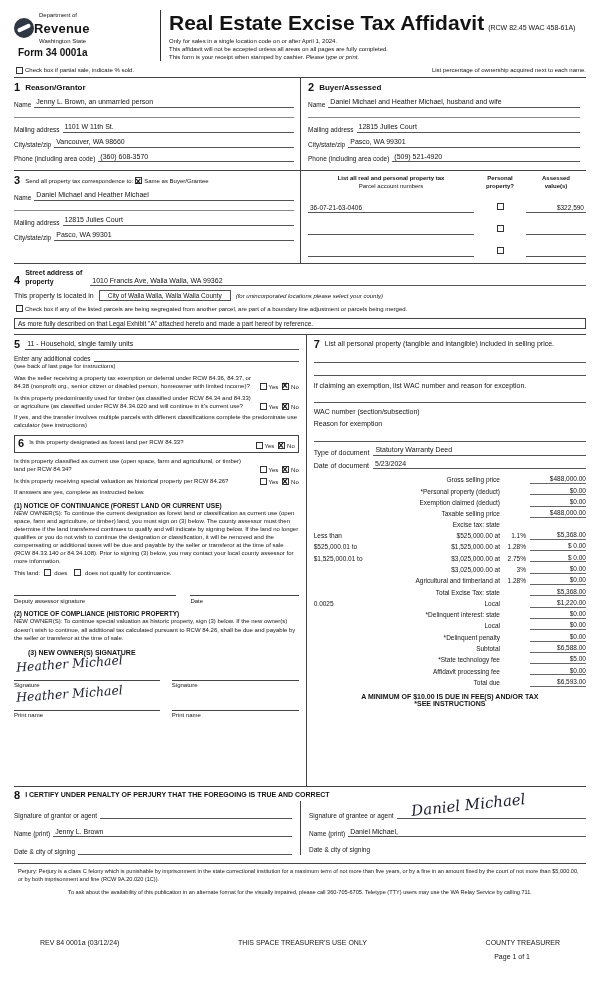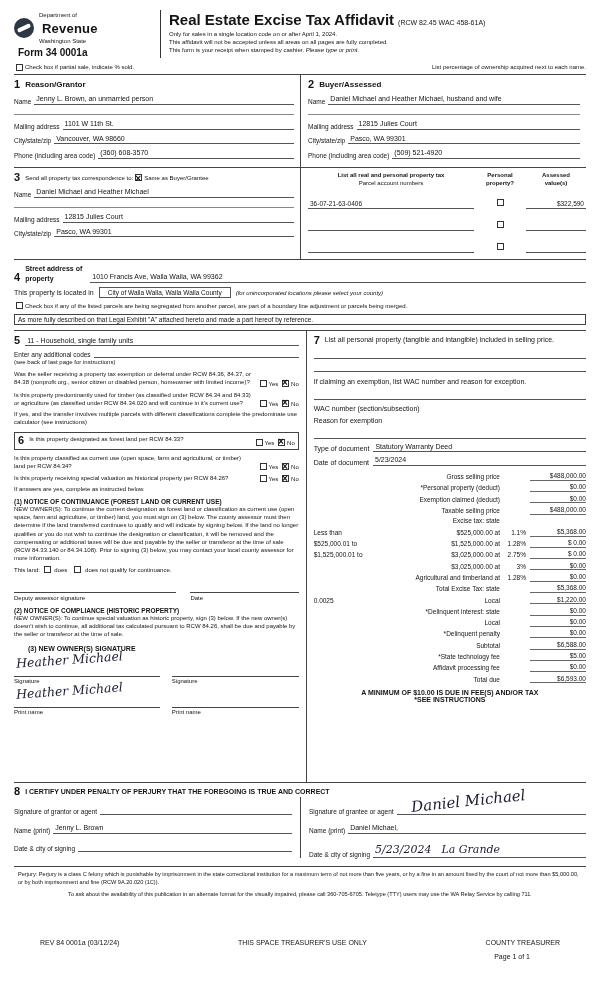--- a/index.html
+++ b/index.html
@@ -17,31 +17,31 @@
   .fl { display:flex; align-items:flex-end; margin-top:5px; }
   .fll { font-size:6.5px; white-space:nowrap; margin-right:3px; }
   .fv { flex:1; border-bottom:1px solid #555; min-height:9px; padding:0 2px; font-size:7px; line-height:1.25; }
   .blank { border-bottom:1px solid #555; height:11px; margin:2px 0; }
   .hand { font-family:"DejaVu Serif","Liberation Serif",serif; font-style:italic; color:#1c1c33; }
   .mgroup { border-top:1px solid #888; margin-top:9px; }
 
   
   .header { display:flex; gap:8px; }
   .logo-block { width:138px; flex:none; padding-top:2px; }
-  .logo-row { display:flex; align-items:center; gap:8px;text-align:center; }
+  .logo-row { display:flex; align-items:center; gap:0;text-align:center; }
   .seal { width:20px; height:20px; border-radius:50%; background:#2e3744; position:relative; flex:none; }
   .seal::after { content:""; position:absolute; left:3px; top:8px; width:14px; height:4px; background:#fff; border-radius:2px; transform:rotate(-25deg); }
   .dept { font-size:6px; margin-left:25px; }
   .revname { font-size:13px; font-weight:bold; letter-spacing:0.2px; }
   .wastate { font-size:6px; margin-left:25px; }
   .form-no { font-size:10px; font-weight:bold; margin-top:3px; margin-left:4px; }
   .vdiv { width:0; border-left:1px solid #333; align-self:stretch; }
   .title-block { flex:1; padding-top:1px; }
   .title-line { display:flex; align-items:baseline; gap:4px; margin-bottom:2px; }
-  .title { font-size:15px; font-weight:bold; }
+  .title { font-size:21px; font-weight:bold; }
   .rcw { font-size:7px; }
   .partial-row { display:flex; align-items:center; margin-top:5px; border-bottom:1px solid #444; padding-bottom:3px; }
   .flex-sp { flex:1; }
 
   
   .s12 { display:flex; border-bottom:1px solid #444; }
   .s12 .col { width:50%; padding:4px 6px 8px 0; }
   .s12 .col + .col { border-left:1px solid #444; padding-left:7px; }
   .sec-head { display:flex; align-items:center; }
   .sec-head .h { font-size:8px; font-weight:bold; }
@@ -554,21 +554,20 @@
             <span class="fv sigfv">
                 <span class="hand hw-grantee">Daniel Michael</span>
               </span>
           </div>
           <div class="s8-line">
             <span class="fll">Name (print)</span>
             <span class="fv">Daniel Michael,</span>
           </div>
           <div class="s8-line">
             <span class="fll">Date &amp; city of signing</span>
-            <span class="fv"><span class="hand hw-date">5/23/2024</span><span class="hand hw-city">La Grande</span></span>
           </div>
         </div>
       </div>
     </div>
 
     <div class="perjury">Perjury: Perjury is a class C felony which is punishable by imprisonment in the state correctional institution for a maximum term of not more than five years, or by a fine in an amount fixed by the court of not more than $5,000.00, or by both imprisonment and fine (RCW 9A.20.020 (1C)).</div>
     <div class="access">To ask about the availability of this publication in an alternate format for the visually impaired, please call 360-705-6705. Teletype (TTY) users may use the WA Relay Service by calling 711.</div>
 
   </div>
 

